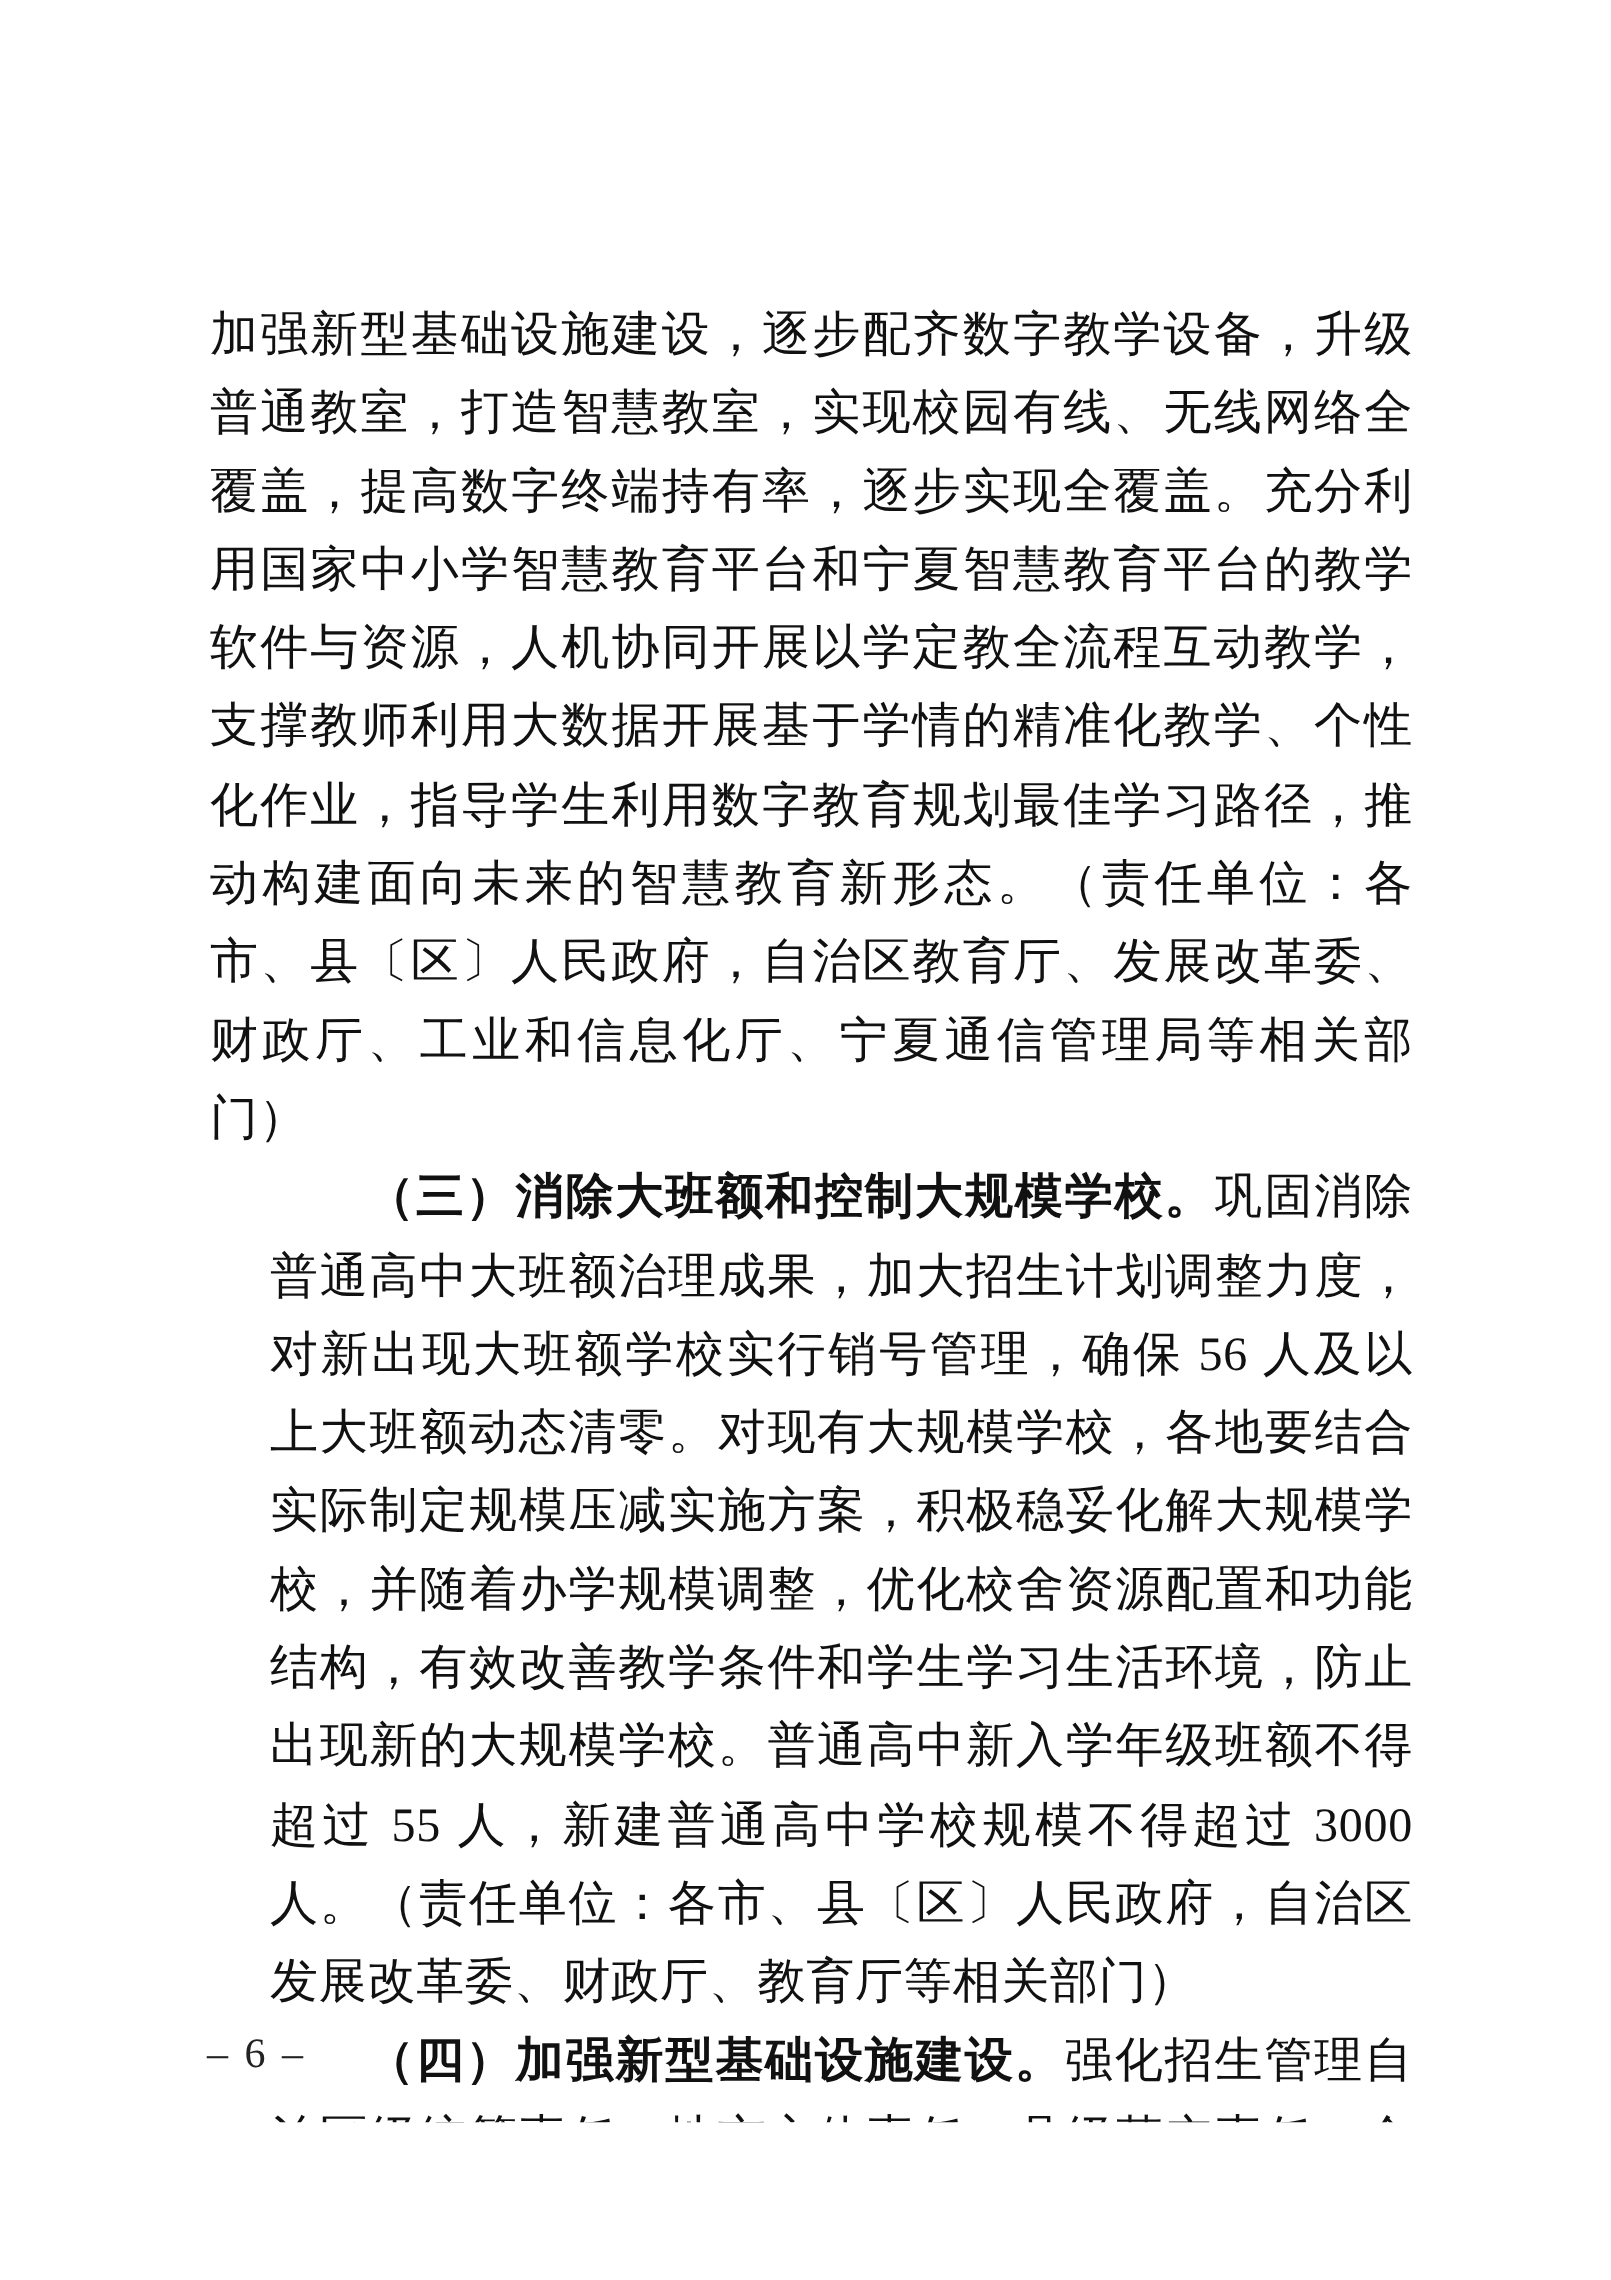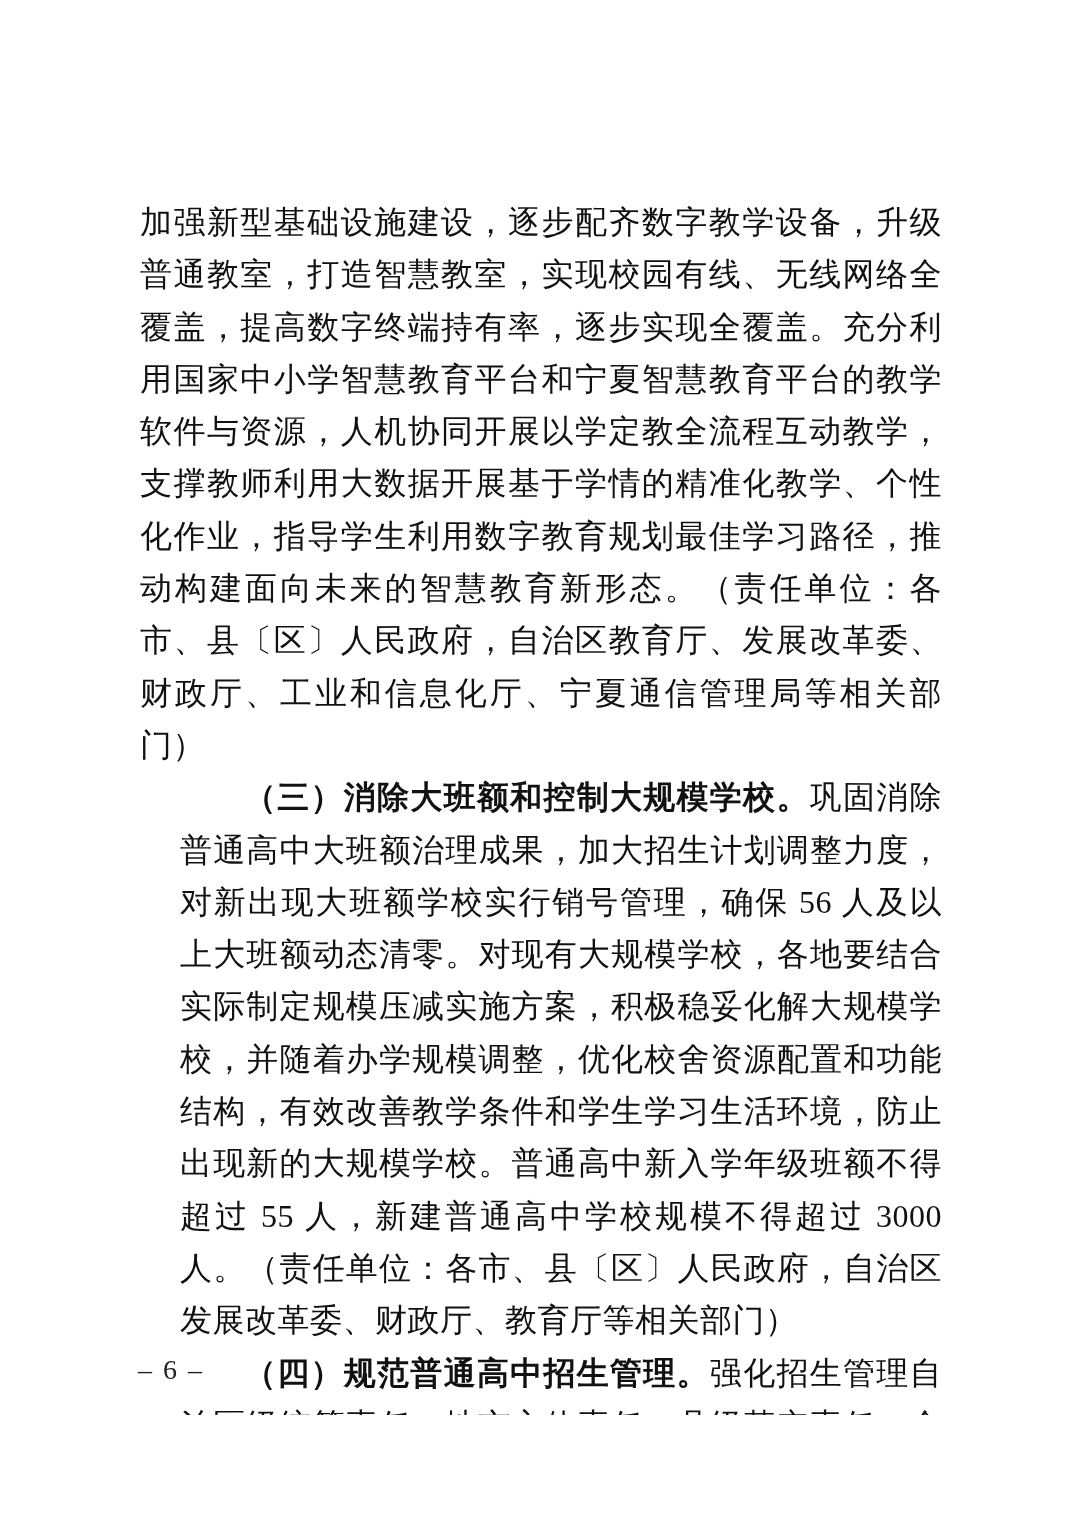--- a/index.html
+++ b/index.html
@@ -53,19 +53,19 @@
 <body>
 
 <div class="page">
 
   <div class="body-text">
 
     <p><span>加强新型基础设施建设，逐步配齐数字教学设备，升级普通教室，打造智慧教室，实现校园有线、无线网络全覆盖，提高数字终端持有率，逐步实现全覆盖。充分利用国家中小学智慧教育平台和宁夏智慧教育平台的教学软件与资源，人机协同开展以学定教全流程互动教学，支撑教师利用大数据开展基于学情的精准化教学、个性化作业，指导学生利用数字教育规划最佳学习路径，推动构建面向未来的智慧教育新形态。（责任单位：各市、县〔区〕人民政府，自治区教育厅、发展改革委、财政厅、工业和信息化厅、宁夏通信管理局等相关部门）</span></p>
 
     <p class="indent"><span class="section-head">（三）消除大班额和控制大规模学校。</span><span>巩固消除普通高中大班额治理成果，加大招生计划调整力度，对新出现大班额学校实行销号管理，确保 56 人及以上大班额动态清零。对现有大规模学校，各地要结合实际制定规模压减实施方案，积极稳妥化解大规模学校，并随着办学规模调整，优化校舍资源配置和功能结构，有效改善教学条件和学生学习生活环境，防止出现新的大规模学校。普通高中新入学年级班额不得超过 55 人，新建普通高中学校规模不得超过 3000 人。（责任单位：各市、县〔区〕人民政府，自治区发展改革委、财政厅、教育厅等相关部门）</span></p>
 
-    <p class="indent"><span class="section-head">（四）规范普通高中招生管理。</span><span>强化招生管理自治区级统筹责任、地市主体责任、县级落实责任，全面落实公民办普通高中同步招生和属地招生政策，推进基于初中学业水平考试成绩、结合综合素质评价考试招生录取模式，2024 年落地实施优质普通</span></p>
+    <p class="indent"><span class="section-head">（四）加强新型基础设施建设。</span><span>强化招生管理自治区级统筹责任、地市主体责任、县级落实责任，全面落实公民办普通高中同步招生和属地招生政策，推进基于初中学业水平考试成绩、结合综合素质评价考试招生录取模式，2024 年落地实施优质普通</span></p>
 
   </div>
 
   <div class="page-footer">– 6 –</div>
 
 </div>
 
 </body></html>

